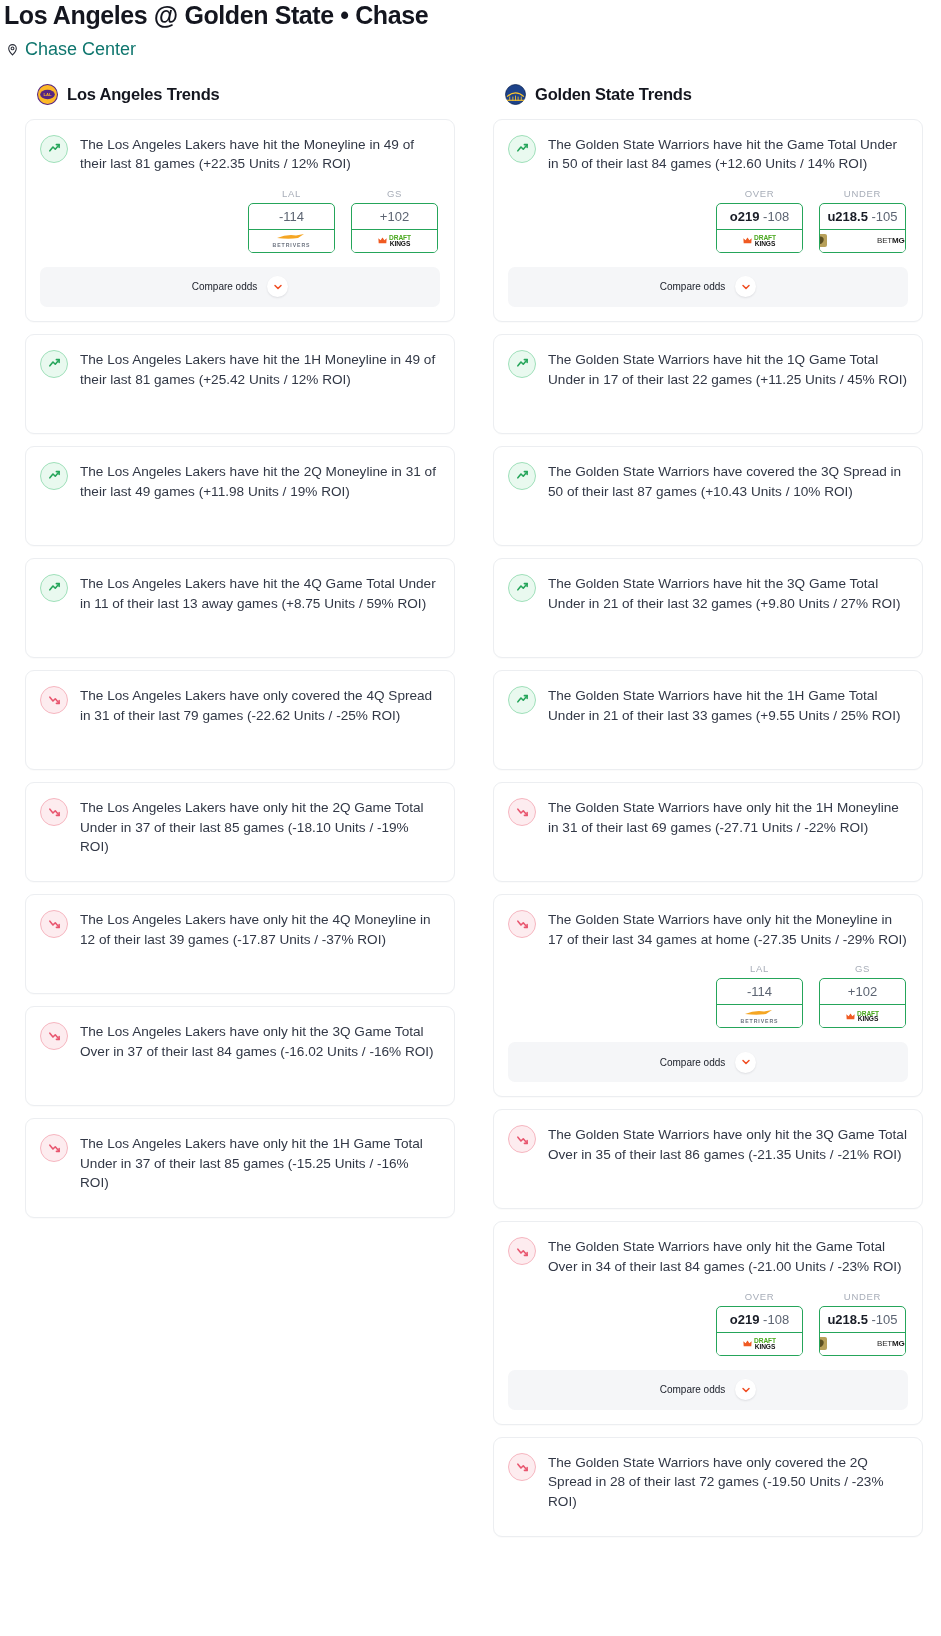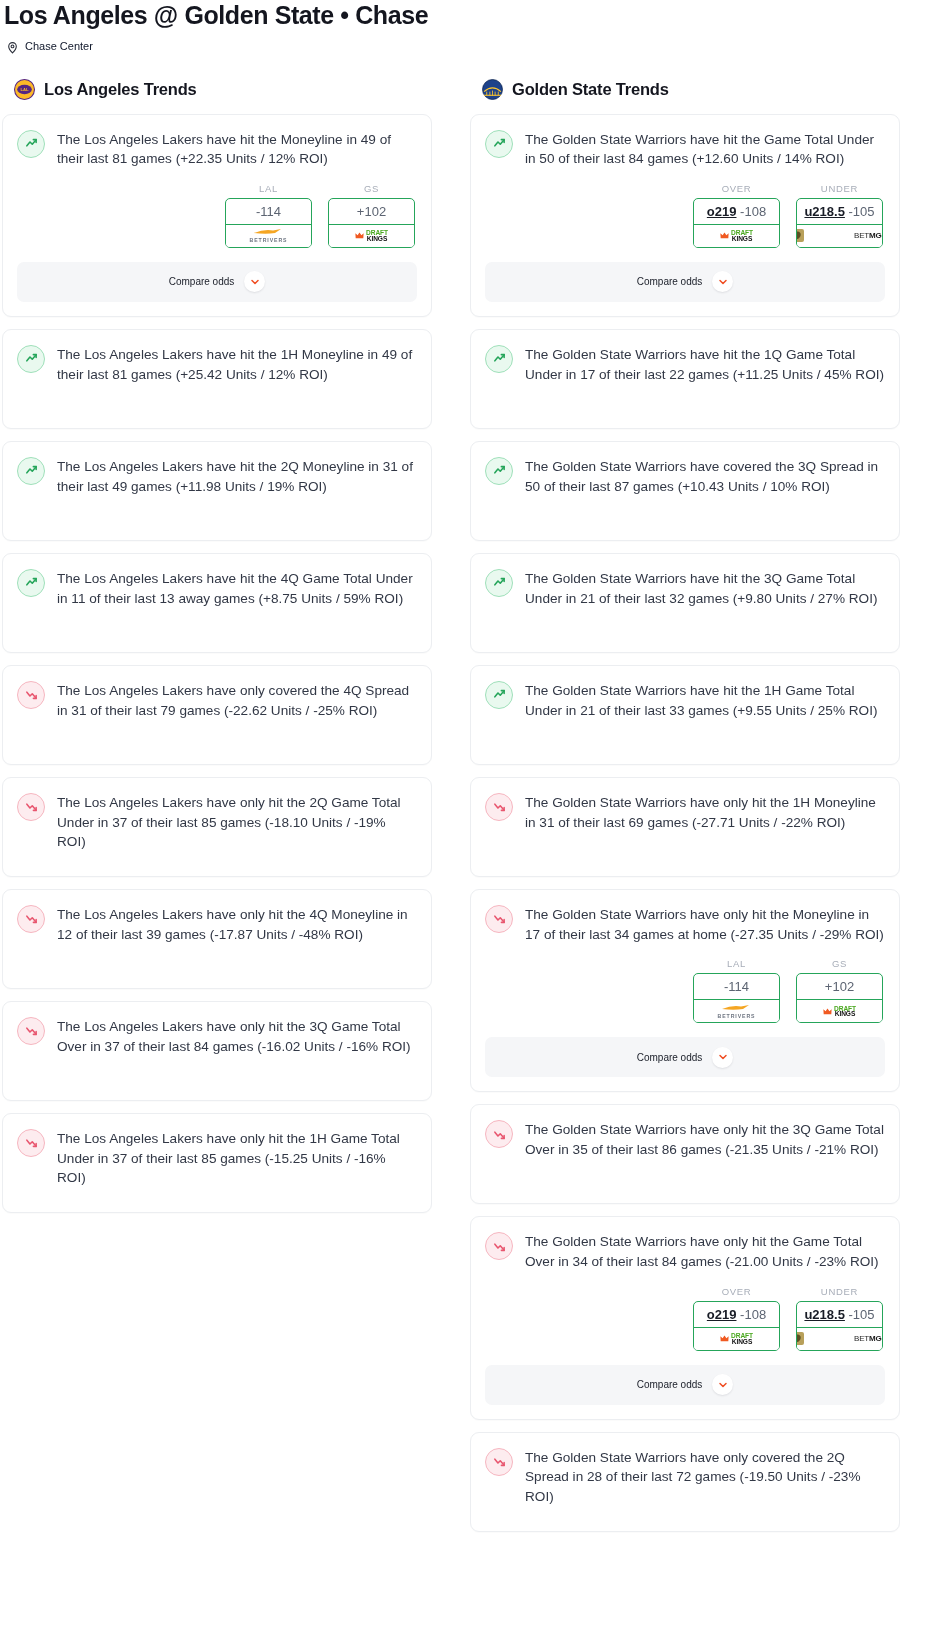--- a/index.html
+++ b/index.html
@@ -26,30 +26,30 @@
   .venue-row{
     display:flex;
     align-items:center;
     gap:6px;
     padding:10px 0 0 6px;
   }
   .venue-row .pin{
     width:13px;height:13px;display:block;flex:0 0 auto;
   }
   .venue-name{
-    font-size:11px;
-    color:#0f172a;
+    font-size:18px;
+    color:#0f766e;
     line-height:1;
   }
 
   
   .columns{
     display:flex;
     gap:38px;
-    padding:26px 10px 0 2px;
+    padding:26px 10px 0 25px;
     align-items:flex-start;
   }
   .col{width:430px;flex:0 0 430px;}
 
   .col-head{
     display:flex;
     align-items:center;
     gap:9px;
     padding:0 0 14px 12px;
   }
@@ -112,21 +112,21 @@
     background:#fff;
     overflow:hidden;
   }
   .odds-value{
     font-size:13px;
     padding:5px 0 5px 0;
     color:#181c26;
     font-weight:500;
   }
   .odds-value .num{color:#5c6472;}
-  .odds-value .ln{font-weight:bold;color:#181c26;text-decoration:underline;}
+  .odds-value .ln{font-weight:bold;color:#181c26;}
   .book-strip{
     border-top:1px solid #25a55a;
     border-left:1px solid #dfe2e7;
     border-right:1px solid #dfe2e7;
     border-bottom:1px solid #dfe2e7;
     border-radius:0 0 5px 5px;
     margin:0 -1px -1px -1px;
     height:22px;
     display:flex;align-items:center;justify-content:center;
     background:#fff;
@@ -309,21 +309,21 @@
             </div>
           </div>
           <div class="card h-tall">
             <div class="trend-row">
               <span class="trend-badge down">
                 <svg viewBox="0 0 22 22" width="17" height="17">
                   <path d="M5 8 L9 13 L12 10 L17 16" stroke="#e8566f" stroke-width="2" fill="none" stroke-linecap="round" stroke-linejoin="round"></path>
                   <path d="M13.4 16 H17 V12.4" stroke="#e8566f" stroke-width="2" fill="none" stroke-linecap="round" stroke-linejoin="round"></path>
                 </svg>
               </span>
-              <span class="trend-text">The Los Angeles Lakers have only hit the 4Q Moneyline in 12 of their last 39 games (-17.87 Units / -48% ROI)</span>
+              <span class="trend-text">The Los Angeles Lakers have only hit the 4Q Moneyline in 12 of their last 39 games (-17.87 Units / -37% ROI)</span>
             </div>
           </div>
           <div class="card h-tall">
             <div class="trend-row">
               <span class="trend-badge down">
                 <svg viewBox="0 0 22 22" width="17" height="17">
                   <path d="M5 8 L9 13 L12 10 L17 16" stroke="#e8566f" stroke-width="2" fill="none" stroke-linecap="round" stroke-linejoin="round"></path>
                   <path d="M13.4 16 H17 V12.4" stroke="#e8566f" stroke-width="2" fill="none" stroke-linecap="round" stroke-linejoin="round"></path>
                 </svg>
               </span>

